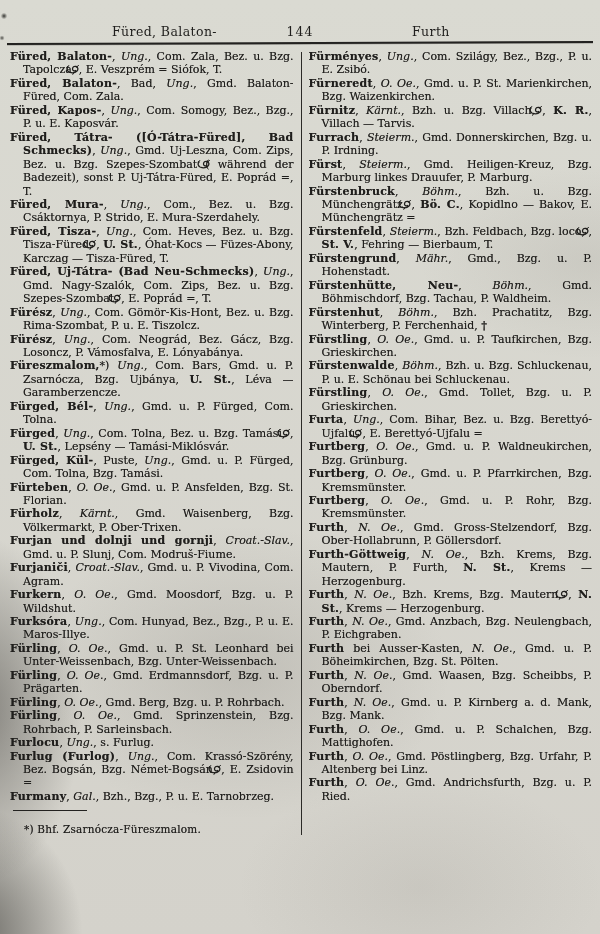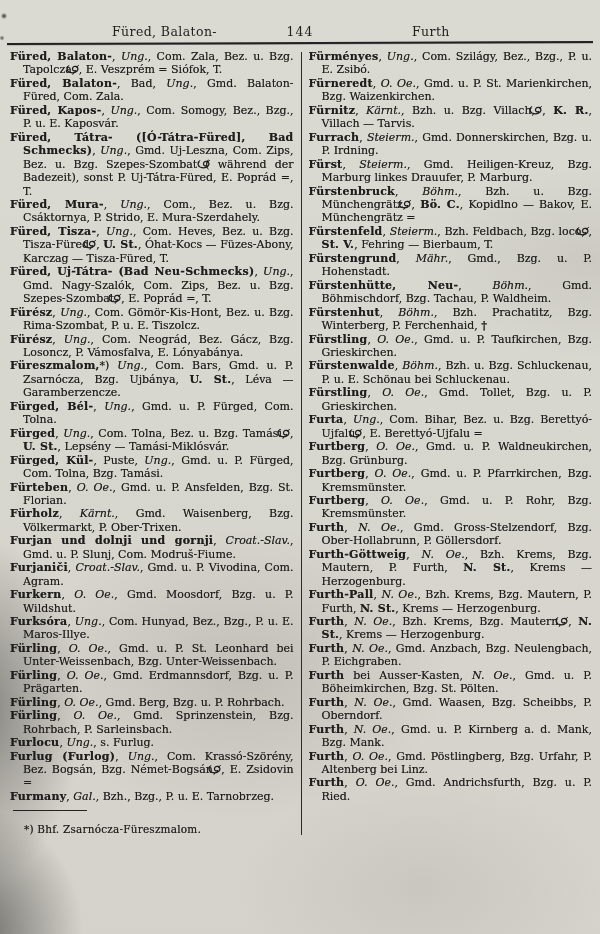--- a/index.html
+++ b/index.html
@@ -129,27 +129,27 @@
           <p class="entry"><b>Fürstling</b>, <i>O. Oe.</i>, Gmd. Tollet, Bzg. u. P. Grieskirchen.</p>
           <p class="entry"><b>Furta</b>, <i>Ung.</i>, Com. Bihar, Bez. u. Bzg. Berettyó-Ujfalu, <span class="posthorn"><svg width="13" height="9" viewBox="0 0 26 18">
                 <path d="M4 4 C1 7 2 12 6 14 C11 16 18 16 22 12 C25 9 24 4 20 3 C16 2 13 4 13 8 C13 11 16 13 19 11" fill="none" stroke="currentColor" stroke-width="2.6" stroke-linecap="round"></path>
                 <path d="M2 4 L6 1 M21 4 L25 1" fill="none" stroke="currentColor" stroke-width="2" stroke-linecap="round"></path>
               </svg></span>, E. Berettyó-Ujfalu =</p>
           <p class="entry"><b>Furtberg</b>, <i>O. Oe.</i>, Gmd. u. P. Waldneukirchen, Bzg. Grünburg.</p>
           <p class="entry"><b>Furtberg</b>, <i>O. Oe.</i>, Gmd. u. P. Pfarrkirchen, Bzg. Kremsmünster.</p>
           <p class="entry"><b>Furtberg</b>, <i>O. Oe.</i>, Gmd. u. P. Rohr, Bzg. Kremsmünster.</p>
           <p class="entry"><b>Furth</b>, <i>N. Oe.</i>, Gmd. Gross-Stelzendorf, Bzg. Ober-Hollabrunn, P. Göllersdorf.</p>
           <p class="entry"><b>Furth-Göttweig</b>, <i>N. Oe.</i>, Bzh. Krems, Bzg. Mautern, P. Furth, <b>N. St.</b>, Krems — Herzogenburg.</p>
-          <p class="entry"><b>Furth-Pall</b>, <i>N. Oe.</i>, Bzh. Krems, Bzg. Mautern, P. Furth, <b>N. St.</b>, Krems — Herzogenburg.</p>
           <p class="entry"><b>Furth</b>, <i>N. Oe.</i>, Bzh. Krems, Bzg. Mautern, <span class="posthorn"><svg width="13" height="9" viewBox="0 0 26 18">
                 <path d="M4 4 C1 7 2 12 6 14 C11 16 18 16 22 12 C25 9 24 4 20 3 C16 2 13 4 13 8 C13 11 16 13 19 11" fill="none" stroke="currentColor" stroke-width="2.6" stroke-linecap="round"></path>
                 <path d="M2 4 L6 1 M21 4 L25 1" fill="none" stroke="currentColor" stroke-width="2" stroke-linecap="round"></path>
               </svg></span>, <b>N. St.</b>, Krems — Herzogenburg.</p>
           <p class="entry"><b>Furth</b>, <i>N. Oe.</i>, Gmd. Anzbach, Bzg. Neulengbach, P. Eichgraben.</p>
           <p class="entry"><b>Furth</b> bei Ausser-Kasten, <i>N. Oe.</i>, Gmd. u. P. Böheimkirchen, Bzg. St. Pölten.</p>
           <p class="entry"><b>Furth</b>, <i>N. Oe.</i>, Gmd. Waasen, Bzg. Scheibbs, P. Oberndorf.</p>
           <p class="entry"><b>Furth</b>, <i>N. Oe.</i>, Gmd. u. P. Kirnberg a. d. Mank, Bzg. Mank.</p>
+          <p class="entry"><b>Furth</b>, <i>O. Oe.</i>, Gmd. u. P. Schalchen, Bzg. Mattighofen.</p>
           <p class="entry"><b>Furth</b>, <i>O. Oe.</i>, Gmd. Pöstlingberg, Bzg. Urfahr, P. Altenberg bei Linz.</p>
           <p class="entry"><b>Furth</b>, <i>O. Oe.</i>, Gmd. Andrichsfurth, Bzg. u. P. Ried.</p>
         </div>
     </div>
   </div>
 </div>
 
 </body></html>

